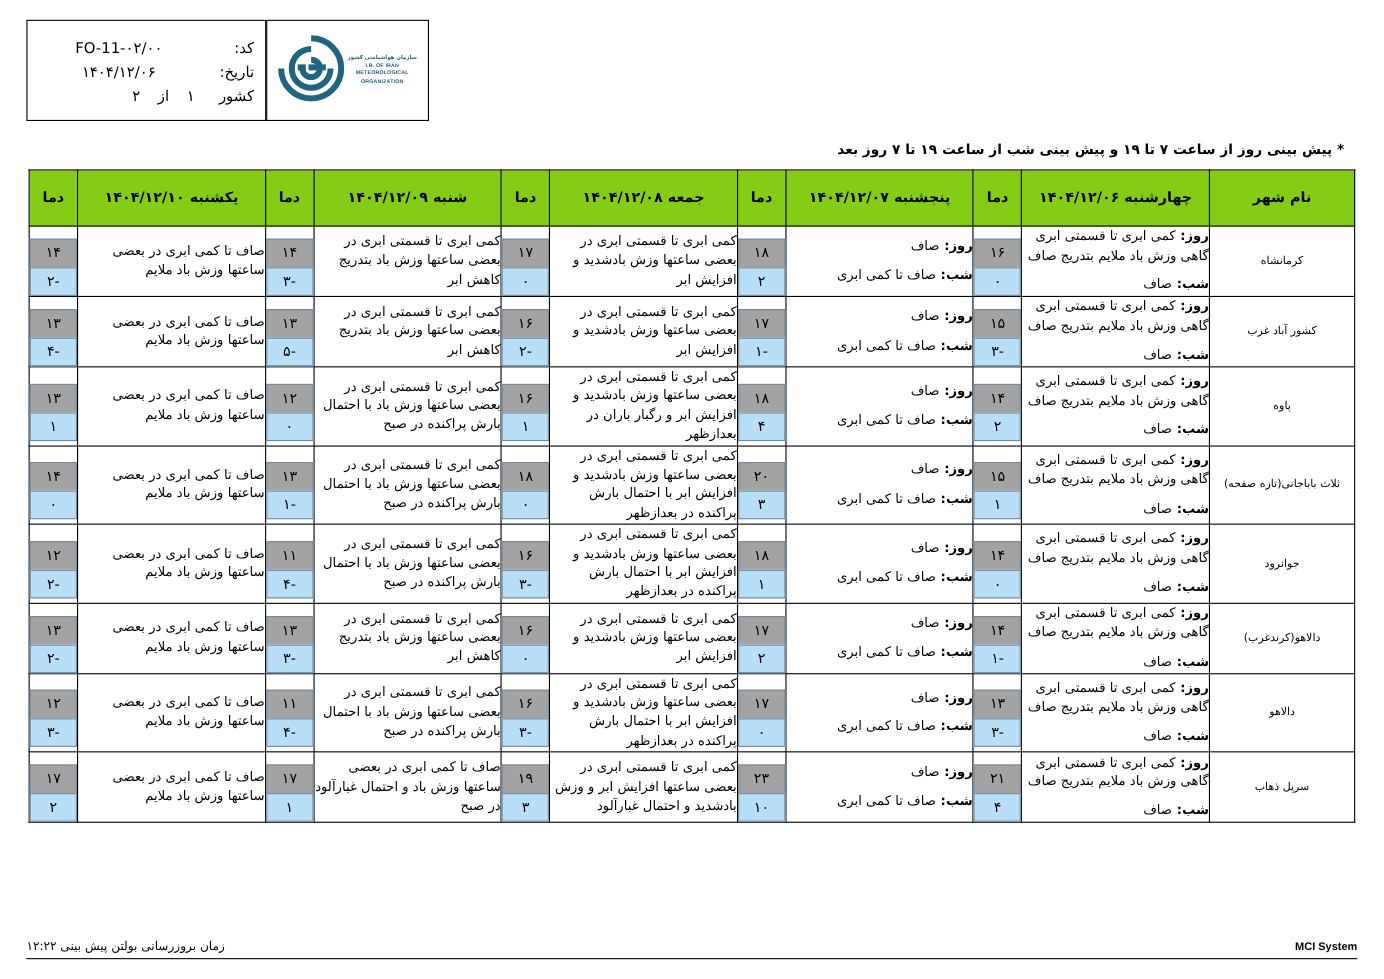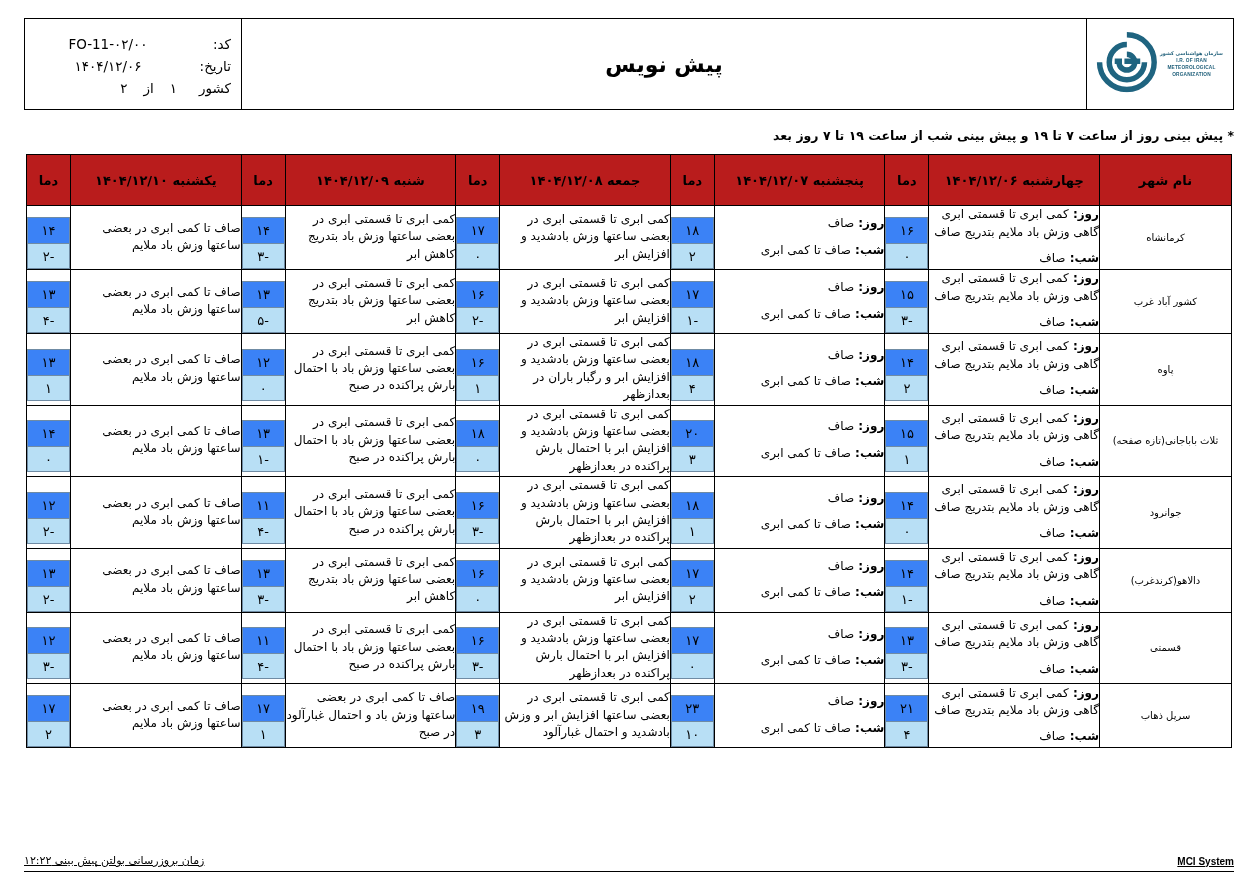--- a/index.html
+++ b/index.html
@@ -108,21 +108,21 @@
     display: flex;
     justify-content: flex-start;
     gap: 16px;
     padding-right: 4px;
   }
 
   
   .note {
     position: absolute;
     top: 128px;
-    right: 24px;
+    right: 36px;
     font-size: 12.5px;
     font-weight: bold;
     color: #000;
     white-space: nowrap;
   }
 
   
   .tbl-wrap {
     position: absolute;
     top: 154px;
@@ -134,21 +134,21 @@
     border-collapse: collapse;
     table-layout: fixed;
     border: 1.6px solid #000;
   }
   table.fc th, table.fc td {
     border: 1.2px solid #000;
     vertical-align: middle;
     padding: 0;
   }
   thead th {
-    background: #b91c1c;
+    background: #84cc16;
     font-size: 13px;
     font-weight: bold;
     height: 50px;
     text-align: center;
   }
   thead th.temp-h {
     border-right-style: dashed;
     border-right-width: 1.6px;
   }
   col.c-city   { width: 132px; }
@@ -186,38 +186,37 @@
     align-items: stretch;
   }
   .tmax, .tmin {
     height: 26px;
     line-height: 26px;
     text-align: center;
     font-size: 13px;
     border: 1px solid #6f8ba4;
     box-sizing: border-box;
   }
-  .tmax { background: #3b82f6; border-bottom: none; margin-top: 11px; }
+  .tmax { background: #a3a3a3; border-bottom: none; margin-top: 11px; }
   .tmin { background: #b8dff5; }
 
   
   .footer {
     position: absolute;
     left: 24px;
     right: 24px;
     bottom: 18px;
   }
   .footer-inner {
     display: flex;
     flex-direction: row-reverse;
     justify-content: space-between;
     align-items: flex-end;
     font-size: 11px;
     padding-bottom: 4px;
-    text-decoration: underline;
   }
   .footer-right {
     font-size: 11px;
     letter-spacing: .2px;
   }
   .footer-left {
     direction: ltr;
     font-family: "Liberation Sans", sans-serif;
     font-size: 10px;
     font-weight: bold;
@@ -244,23 +243,20 @@
     <div class="meta-row page">
       <span class="meta-label">کشور</span>
       <span class="meta-value">
         <span>۱</span>
         <span>از</span>
         <span>۲</span>
       </span>
     </div>
   </div>
 
-  <div class="hdr-title-box">
-    <div class="hdr-title">پیش نویس</div>
-  </div>
 
   <div class="hdr-logo-box">
     <div class="logo-wrap">
       <div class="logo-spiral">
         <svg width="66" height="66" viewBox="0 0 100 100" aria-hidden="true">
           <g fill="none" stroke="#1f6480" stroke-width="9">
             <path d="M50 5 a45 45 0 1 1 -45 45"></path>
             <path d="M50 21 a29 29 0 1 0 29 29"></path>
             <path d="M50 37 a13 13 0 1 1 -13 13"></path>
           </g>
@@ -605,21 +601,21 @@
             <div class="line">صاف تا کمی ابری در بعضی ساعتها وزش باد ملایم</div>
           </td>
           <td class="temp">
             <div class="tcell">
               <div class="tmax">۱۳</div>
               <div class="tmin">-۲</div>
             </div>
           </td>
         </tr>
         <tr>
-          <td class="city">قسمتی</td>
+          <td class="city">دالاهو</td>
           <td class="day daynight">
             <div class="line"><span class="lbl">روز: </span><span>کمی ابری تا قسمتی ابری گاهی وزش باد ملایم بتدریج صاف</span></div>
             <div class="line night"><span class="lbl">شب: </span><span>صاف</span></div>
           </td>
           <td class="temp">
             <div class="tcell">
               <div class="tmax">۱۳</div>
               <div class="tmin">-۳</div>
             </div>
           </td>

